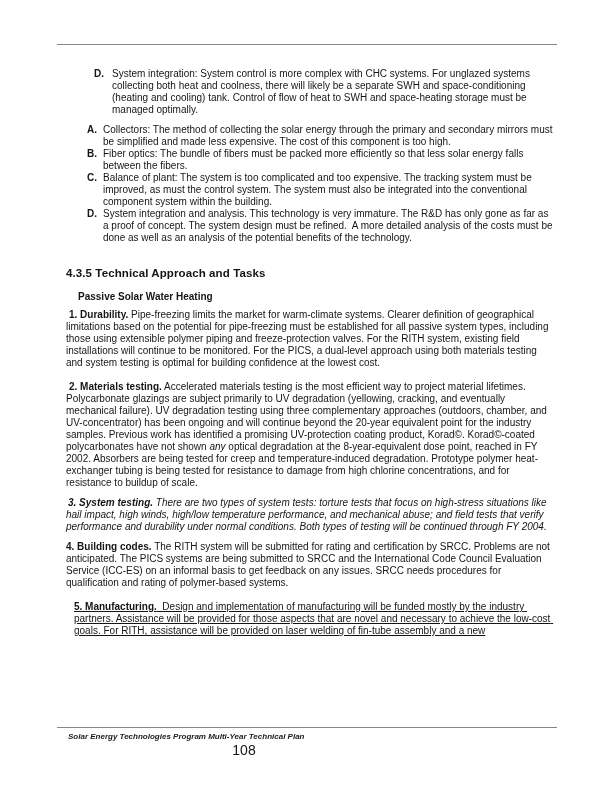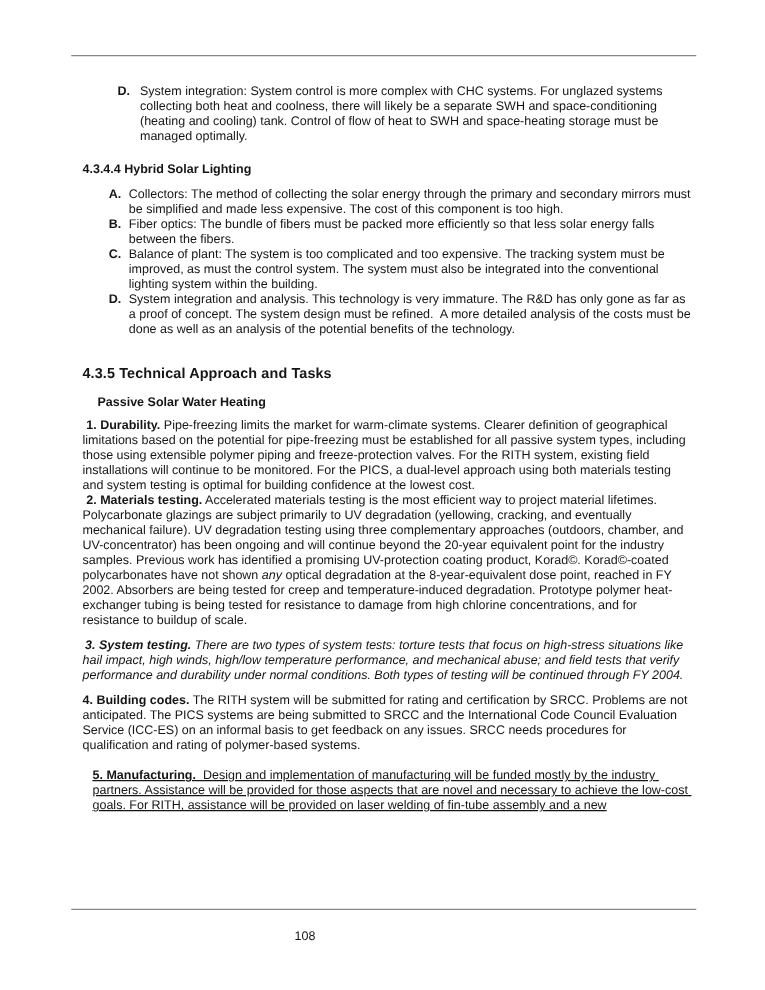--- a/index.html
+++ b/index.html
@@ -46,21 +46,21 @@
     margin: 22px 0 11px 0; letter-spacing: 0.1px;
   }
   .h-sub {
     font-size: 10px; font-weight: bold; line-height: 12px;
     margin: 10px 0 0 12px;
   }
   p { margin: 0; }
   .intro { margin-top: 12px; }
   .task { margin-top: 8px; }
   .task-1 { margin-top: 6px; text-indent: 3px; }
-  .task-2 { margin-top: 0; text-indent: 3px; }
+  .task-2 { margin-top: 12px; text-indent: 3px; }
   .task-3 { margin-top: 8px; text-indent: 2px; font-style: italic; }
   .task-4 { margin-top: 8px; }
   .task-5 { margin-top: 12px; margin-left: 8px; margin-right: -8px; text-decoration: underline; }
   .footer-rule {
     position: absolute;
     top: 727px;
     left: 57px;
     width: 500px;
     border-top: 1.5px solid #878787;
   }
@@ -73,53 +73,52 @@
     font-weight: bold;
     font-style: italic;
     color: #1a1a1a;
   }
   .page-number {
     position: absolute;
     top: 744px;
     left: 0;
     width: 488px;
     text-align: center;
-    font-size: 10px;
+    font-size: 14px;
     color: #151515;
   }
   em { font-style: italic; }
 </style>
 </head>
 <body>
 
 <div class="page">
 
   <div class="header-rule"></div>
 
   <main class="content">
 
     <div class="li top-li">
       <span class="li-label">D.</span>
       <div class="li-text txt">System integration: System control is more complex with CHC systems. For unglazed systems collecting both heat and coolness, there will likely be a separate SWH and space-conditioning (heating and cooling) tank. Control of flow of heat to SWH and space-heating storage must be managed optimally.</div>
     </div>
 
-    <h3 class="h-small">4.3.4.4 Hybrid Solar Lighting</h3>
 
     <div class="list-block">
       <div class="li sub-li">
         <span class="li-label">A.</span>
         <div class="li-text txt">Collectors: The method of collecting the solar energy through the primary and secondary mirrors must be simplified and made less expensive. The cost of this component is too high.</div>
       </div>
       <div class="li sub-li">
         <span class="li-label">B.</span>
         <div class="li-text txt">Fiber optics: The bundle of fibers must be packed more efficiently so that less solar energy falls between the fibers.</div>
       </div>
       <div class="li sub-li">
         <span class="li-label">C.</span>
-        <div class="li-text txt">Balance of plant: The system is too complicated and too expensive. The tracking system must be improved, as must the control system. The system must also be integrated into the conventional lighting system within the building.</div>
+        <div class="li-text txt">Balance of plant: The system is too complicated and too expensive. The tracking system must be improved, as must the control system. The system must also be integrated into the conventional component system within the building.</div>
       </div>
       <div class="li sub-li">
         <span class="li-label">D.</span>
         <div class="li-text txt">System integration and analysis. This technology is very immature. The R&amp;D has only gone as far as a proof of concept. The system design must be refined.  A more detailed analysis of the costs must be done as well as an analysis of the potential benefits of the technology.</div>
       </div>
     </div>
 
     <h2 class="h-section">4.3.5  Technical Approach and Tasks</h2>
 
     <h4 class="h-sub">Passive Solar Water Heating</h4>
@@ -131,15 +130,16 @@
 
     <p class="task task-3"><span class="bold">3. System testing.</span><span class="txt"> There are two types of system tests: torture tests that focus on high-stress situations like hail impact, high winds, high/low temperature performance, and mechanical abuse; and field tests that verify performance and durability under normal conditions. Both types of testing will be continued through FY 2004.</span></p>
 
     <p class="task task-4"><span class="bold">4. Building codes.</span><span class="txt"> The RITH system will be submitted for rating and certification by SRCC. Problems are not anticipated. The PICS systems are being submitted to SRCC and the International Code Council Evaluation Service (ICC-ES) on an informal basis to get feedback on any issues. SRCC needs procedures for qualification and rating of polymer-based systems.</span></p>
 
     <p class="task task-5"><span class="bold">5. Manufacturing.</span><span class="txt">  Design and implementation of manufacturing will be funded mostly by the industry partners. Assistance will be provided for those aspects that are novel and necessary to achieve the low-cost goals. For RITH, assistance will be provided on laser welding of fin-tube assembly and a new</span></p>
 
   </main>
 
   <div class="footer-rule"></div>
+  <div class="footer-title">Solar Energy Technologies Program Multi-Year Technical Plan</div>
   <div class="page-number">108</div>
 
 </div>
 
 </body></html>

